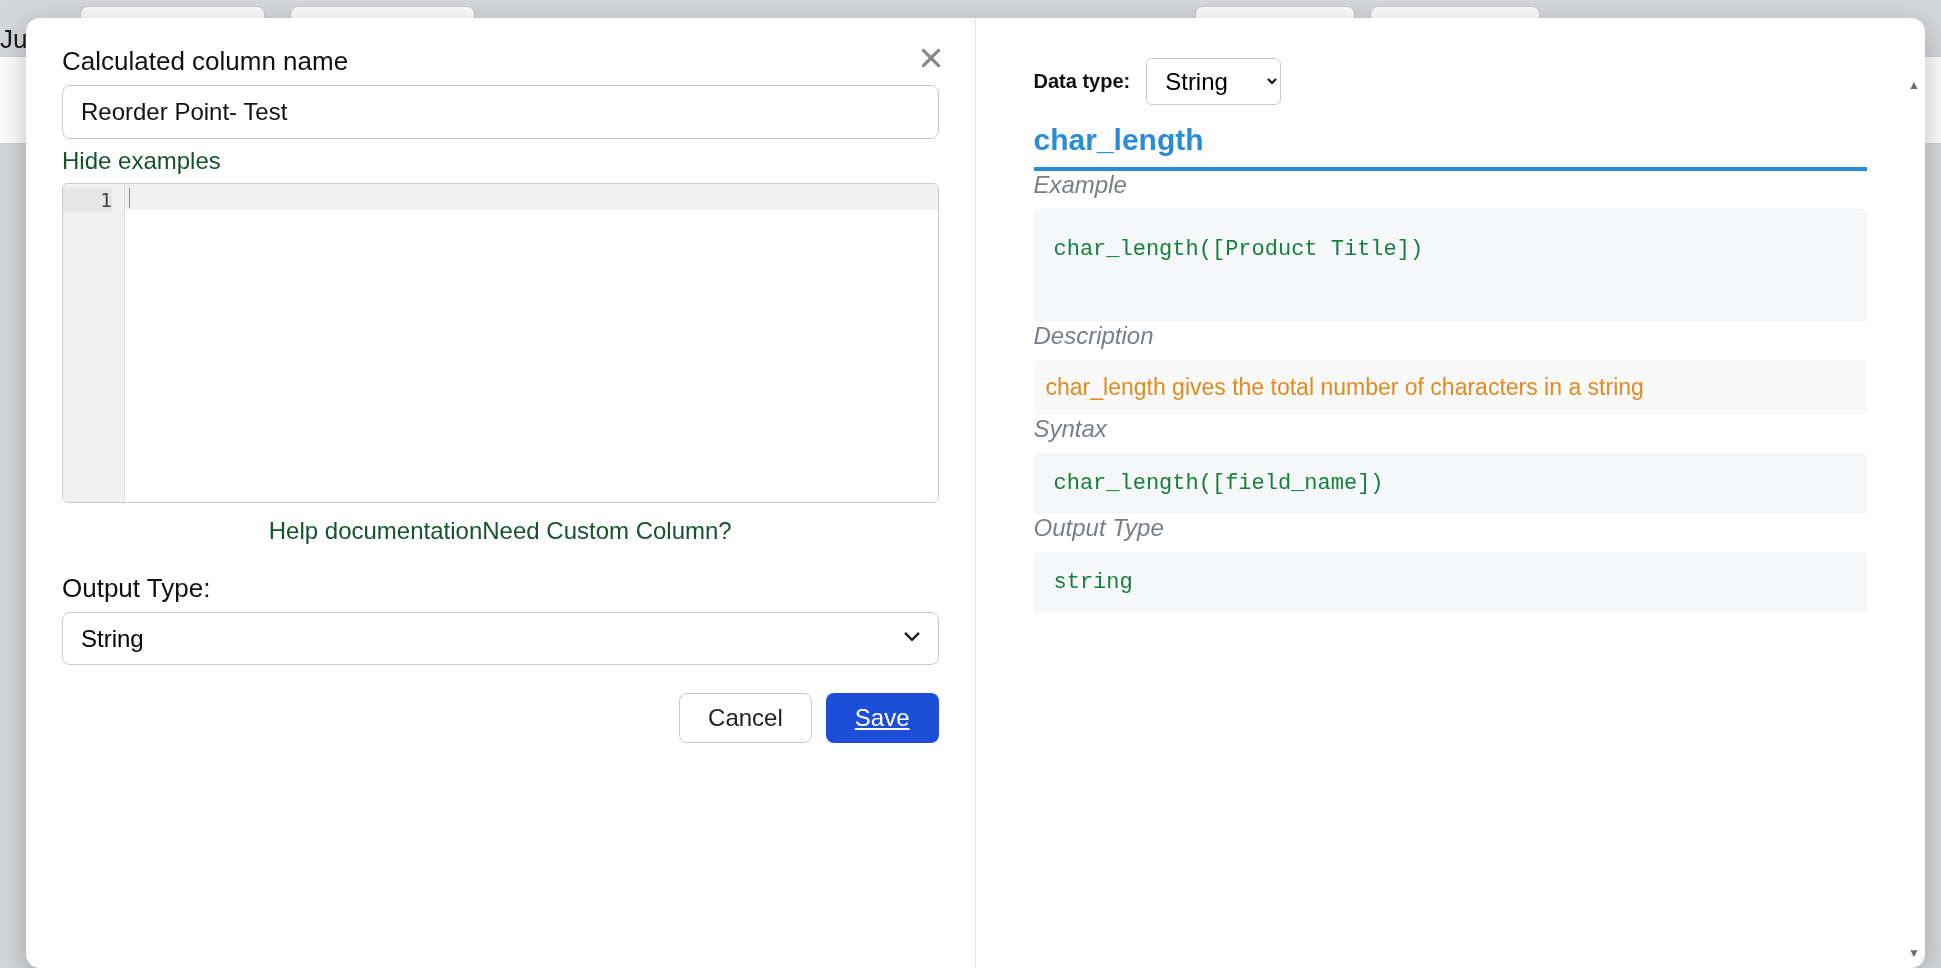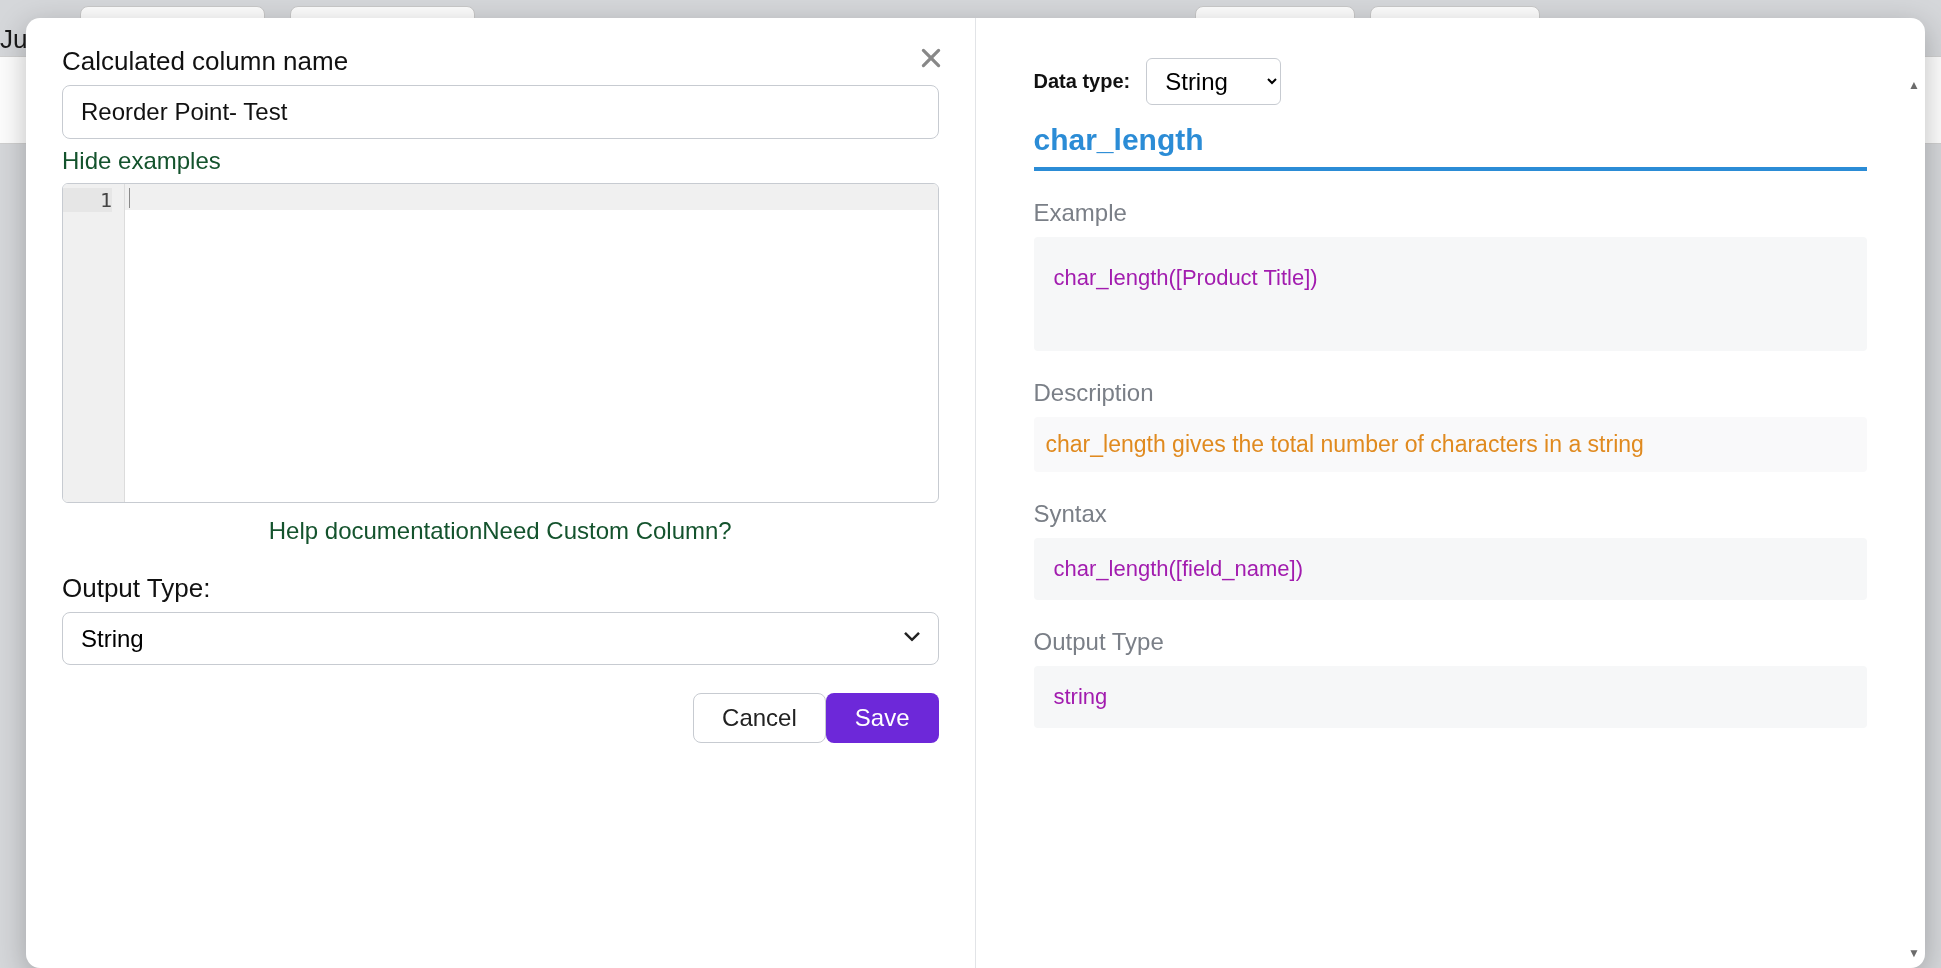--- a/index.html
+++ b/index.html
@@ -174,37 +174,39 @@
     right: 18px;
     top: 50%;
     transform: translateY(-40%);
     pointer-events: none;
     color: #222;
   }
 
   .btn-row {
     display: flex;
     justify-content: flex-end;
+    gap: 14px;
     margin-top: 28px;
   }
   .btn {
     border-radius: 8px;
     padding: 10px 28px;
     font-size: 24px;
     cursor: pointer;
     border: 1px solid transparent;
   }
   .btn-secondary {
     background: #fff;
     border-color: #c7cbd1;
     color: #222;
   }
   .btn-primary {
-    background: #6d28d9;
+    background: #1d4ed8;
     color: #fff;
+    text-decoration: underline;
   }
 
   
   .dt-row {
     display: flex;
     align-items: center;
     gap: 16px;
     margin-top: 12px;
   }
   .dt-label {
@@ -226,30 +228,30 @@
     font-weight: 700;
     margin-top: 18px;
     padding-bottom: 10px;
     border-bottom: 4px solid #2b8cd6;
     width: 100%;
   }
 
   .sec-label {
     color: #7a7f87;
     font-size: 24px;
-    margin-top: 28px;
+    font-style: italic;
   }
   .code-block {
     background: #f6f7f8;
     border-radius: 4px;
     padding: 18px 20px;
     margin-top: 10px;
-    font-family: Liberation Sans, sans-serif;
+    font-family: Liberation Mono, monospace;
     font-size: 22px;
-    color: #a21caf;
+    color: #15803d;
   }
   .code-block.tall { padding: 28px 20px 60px 20px; }
   .desc-block {
     background: #f9f9fa;
     border-radius: 4px;
     padding: 14px 12px;
     margin-top: 10px;
     color: #e08a1f;
     font-size: 23px;
   }

